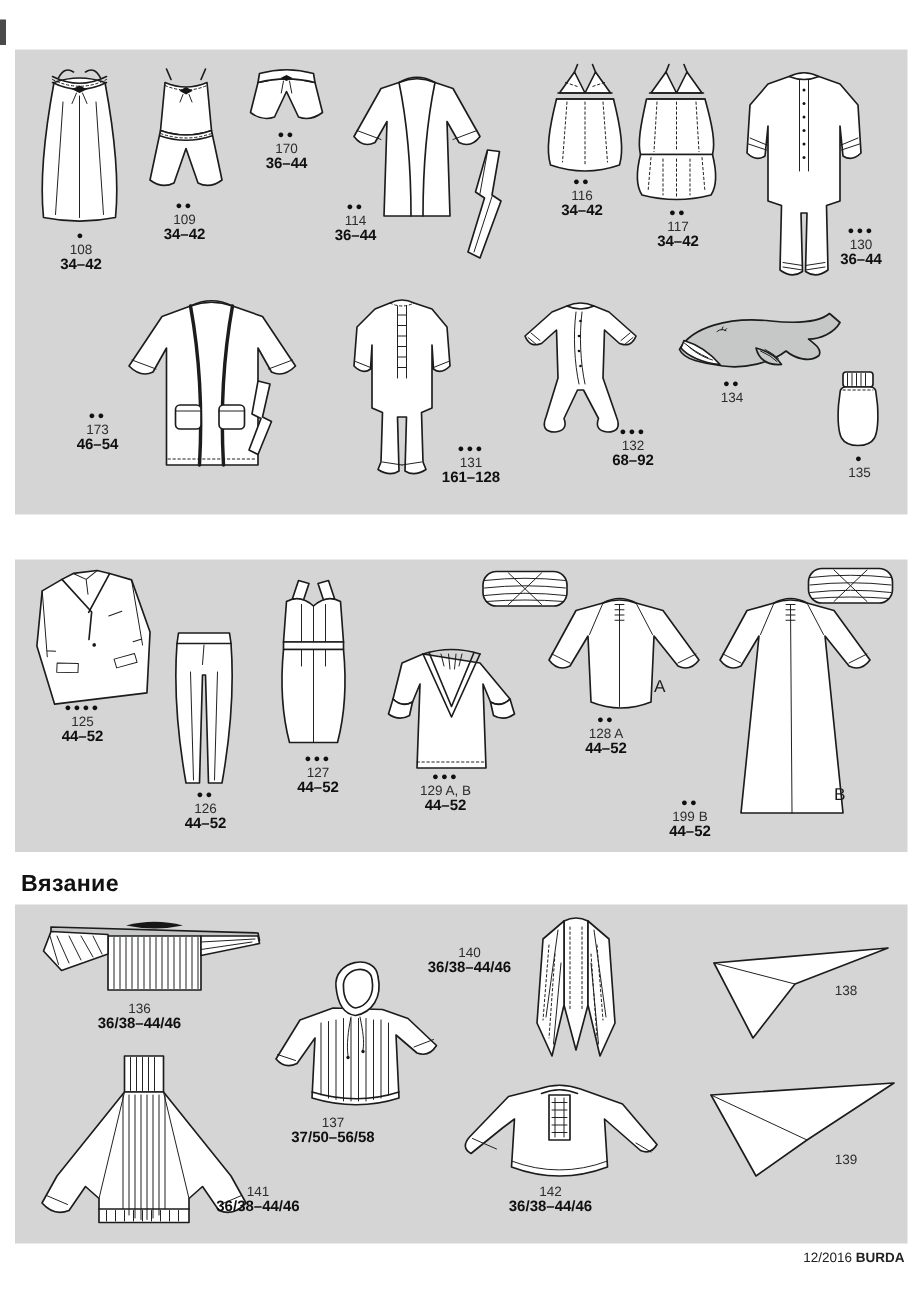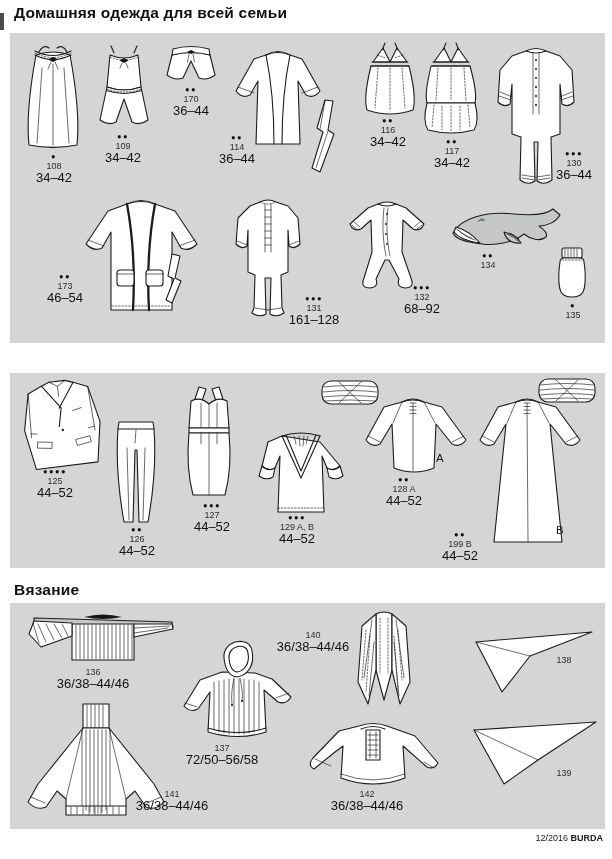--- a/index.html
+++ b/index.html
@@ -4,42 +4,41 @@
 <style>
   html,body{margin:0;padding:0;background:#fff;}
   #page{position:relative;width:612px;height:859px;background:#ffffff;overflow:hidden;
         font-family:"Liberation Sans","DejaVu Sans",sans-serif;color:#141414;}
   .panel{position:absolute;left:10px;width:595px;background:#d5d5d5;}
   .hdr{position:absolute;left:14px;font-size:15.5px;font-weight:bold;color:#111;letter-spacing:.2px;}
   .edgemark{position:absolute;left:0;top:13px;width:4px;height:17px;background:#4a4a4a;}
   .label{position:absolute;transform:translateX(-50%);text-align:center;line-height:1.12;white-space:nowrap;}
   .dots{font-size:7.5px;letter-spacing:1.5px;color:#101010;}
   .num{font-size:9px;color:#2d2d2d;}
-  .size{font-size:13px;font-weight:normal;color:#101010;}
+  .size{font-size:10px;font-weight:bold;color:#101010;}
   .variant{position:absolute;font-size:11.5px;color:#1c1c1c;}
   .footer{position:absolute;right:9px;top:833px;font-size:9px;color:#222;}
   .footer .b{font-weight:bold;}
   .art{position:absolute;}
   .art svg{display:block;overflow:visible;}
   .art path,.art rect,.art line,.art circle,.art ellipse{stroke:#1c1c1c;stroke-width:1.1;fill:none;stroke-linejoin:round;stroke-linecap:round;}
   .art .f{fill:#ffffff;}
   .art .g{fill:#c6c8c8;}
   .art .d{fill:#161616;stroke:none;}
   .art .t{stroke-width:0.65;}
   .art .dash{stroke-dasharray:1.6,1.7;stroke-width:0.65;}
   .art .thick{stroke-width:2.3;}
 </style>
 </head>
 <body>
 
 <div id="page">
 
   <div class="edgemark"></div>
 
-  <div class="hdr" style="top:4px">Домашняя одежда для всей семьи</div>
   <div class="panel" style="top:33px;height:310px"></div>
 
   <div class="panel" style="top:373px;height:195px"></div>
 
   <div class="hdr" style="top:581px">Вязание</div>
   <div class="panel" style="top:603px;height:226px"></div>
 
   <div class="art" style="left:22px;top:42px">
     <svg width="62" height="108" viewBox="0 0 62 108">
       <path class="f" d="M14,13 C9,40 4,74 7,103 C22,106 40,106 55,103 C58,74 53,40 48,13 Q31,7 14,13 Z"></path>
@@ -425,21 +424,21 @@
       <path class="t" d="M26,16 L90,46"></path>
     </svg>
   </div>
 
   <div class="label" style="left:93px;top:667px">
     <div class="num">136</div>
     <div class="size">36/38–44/46</div>
   </div>
   <div class="label" style="left:222px;top:743px">
     <div class="num">137</div>
-    <div class="size">72/50–56/58</div>
+    <div class="size">37/50–56/58</div>
   </div>
   <div class="label" style="left:313px;top:630px">
     <div class="num">140</div>
     <div class="size">36/38–44/46</div>
   </div>
   <div class="label" style="left:564px;top:655px">
     <div class="num">138</div>
   </div>
   <div class="label" style="left:172px;top:789px">
     <div class="num">141</div>

